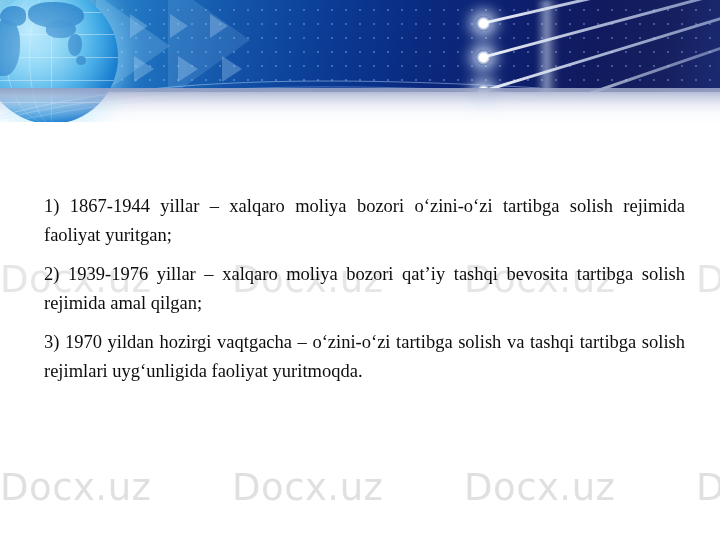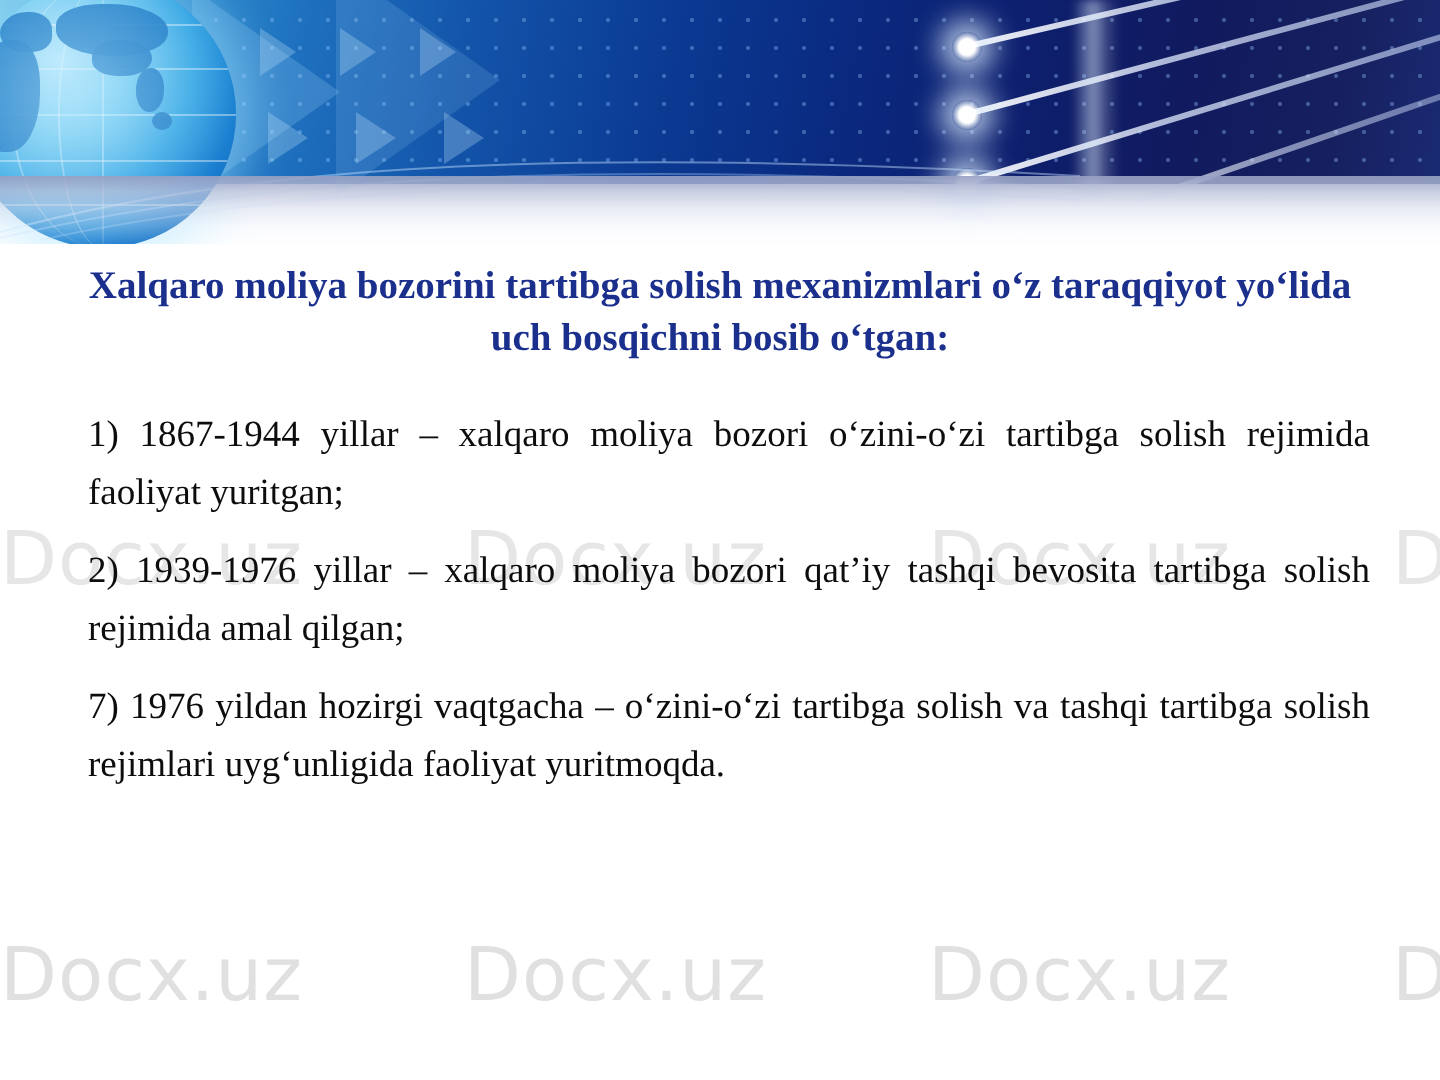--- a/index.html
+++ b/index.html
@@ -201,21 +201,21 @@
     text-align: center;
     font-family: "Liberation Serif", "DejaVu Serif", serif;
     font-weight: bold;
     font-size: 19.5px;
     line-height: 26px;
     color: #1b2f8c;
   }
   .body-block {
     position: absolute;
     left: 44px;
-    top: 204px;
+    top: 192px;
     width: 641px;
   }
   .para {
     font-family: "Liberation Serif", "DejaVu Serif", serif;
     font-size: 18.5px;
     line-height: 29px;
     color: #0d0d0d;
     text-align: justify;
     margin: 0 0 10px 0;
   }
@@ -293,23 +293,22 @@
         <path d="M0,47 C140,14 310,8 540,22" fill="none" stroke="rgba(200,228,255,0.33)" stroke-width="1"></path>
         <path d="M20,48 C150,20 320,14 540,28" fill="none" stroke="rgba(200,228,255,0.25)" stroke-width="1"></path>
       </svg>
     </div>
 
     <div class="hdr-fade"></div>
   </div>
 
   <div class="content">
 
-    <div class="title">Xalqaro moliya bozorini tartibga solish mexanizmlari oʻz taraqqiyot yoʻlida uch bosqichni bosib oʻtgan:</div>
 
     <div class="body-block">
       <p class="para">1) 1867-1944 yillar – xalqaro moliya bozori oʻzini-oʻzi tartibga solish rejimida faoliyat yuritgan;</p>
       <p class="para">2) 1939-1976 yillar – xalqaro moliya bozori qatʼiy tashqi bevosita tartibga solish rejimida amal qilgan;</p>
-      <p class="para">7) 1976 yildan hozirgi vaqtgacha – oʻzini-oʻzi tartibga solish va tashqi tartibga solish rejimlari uygʻunligida faoliyat yuritmoqda.</p>
+      <p class="para">3) 1970 yildan hozirgi vaqtgacha – oʻzini-oʻzi tartibga solish va tashqi tartibga solish rejimlari uygʻunligida faoliyat yuritmoqda.</p>
     </div>
 
   </div>
 
 </div>
 
 </body></html>

